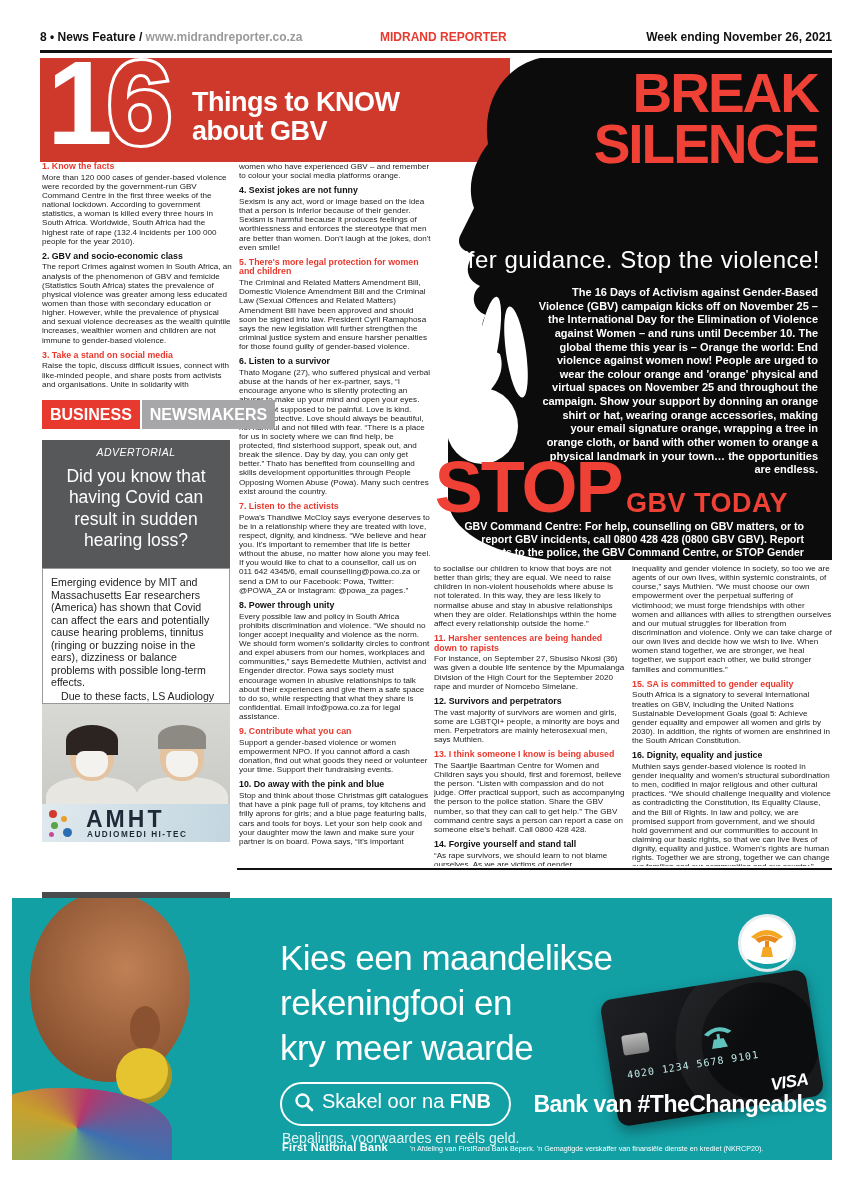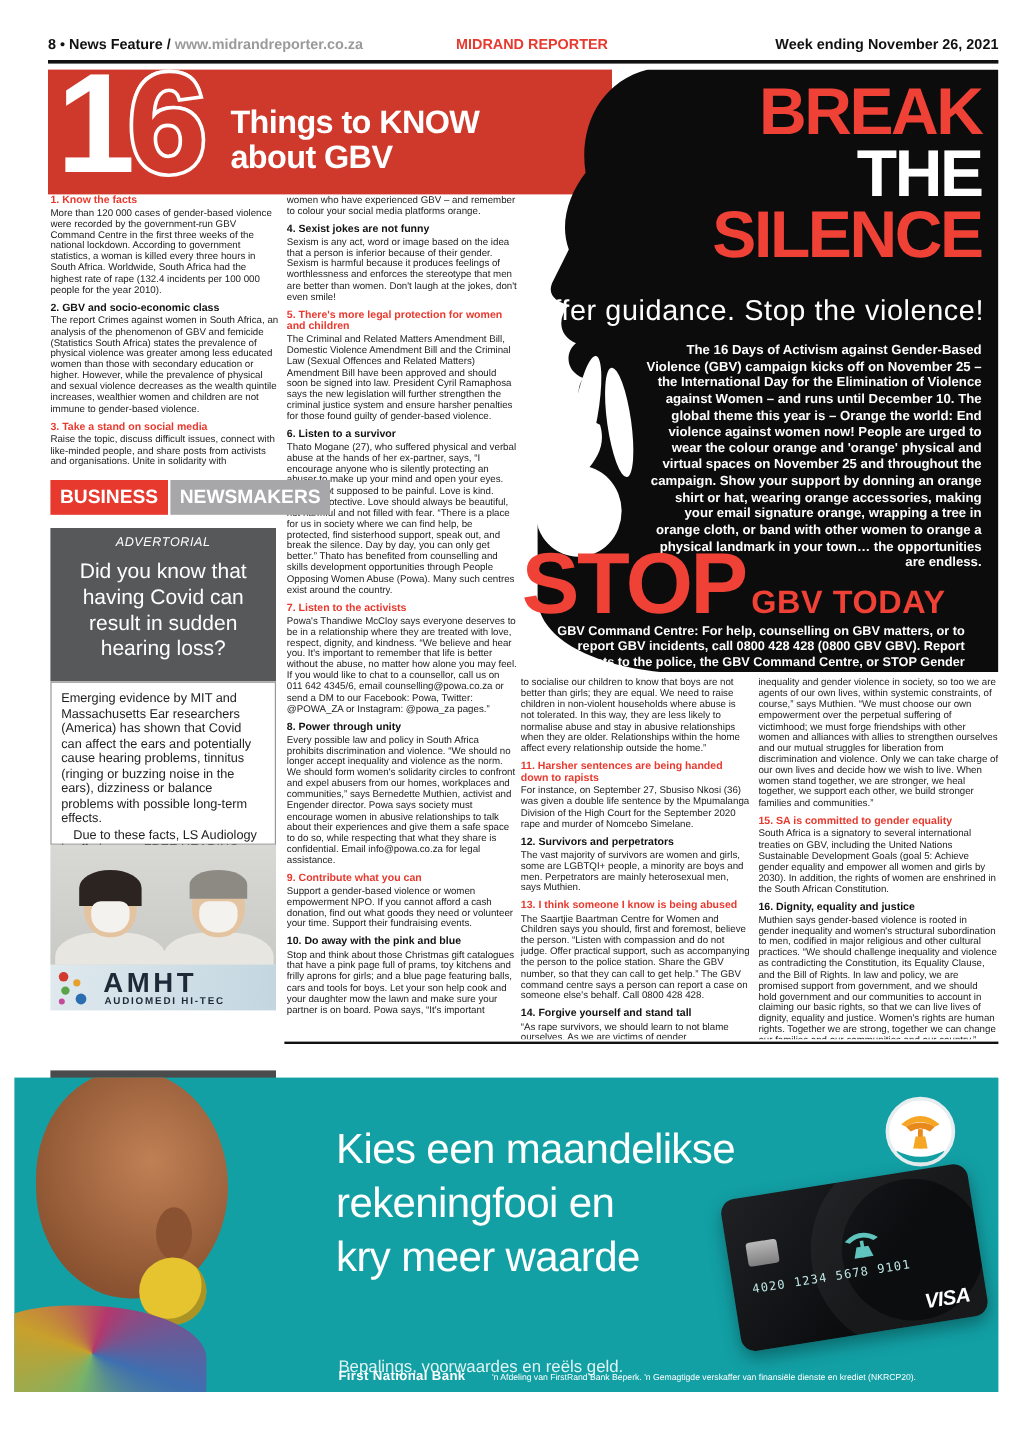--- a/index.html
+++ b/index.html
@@ -122,21 +122,20 @@
       <ellipse cx="58" cy="288" rx="10" ry="50" transform="rotate(10 58 288)"></ellipse>
       <ellipse cx="86" cy="294" rx="10" ry="46" transform="rotate(-8 86 294)"></ellipse>
       <ellipse cx="16" cy="352" rx="9" ry="28" transform="rotate(45 16 352)"></ellipse>
       <ellipse cx="52" cy="368" rx="36" ry="38"></ellipse>
     </g>
   </svg>
 
   <div class="panel-text">
     <div class="break-block">
       <div class="break-red">BREAK</div>
-      <div class="break-white">THE</div>
       <div class="break-red">SILENCE</div>
     </div>
     <div class="tagline">Offer guidance. Stop the violence!</div>
     <div class="campaign">The 16 Days of Activism against Gender-Based Violence (GBV) campaign kicks off on November 25 – the International Day for the Elimination of Violence against Women – and runs until December 10. The global theme this year is – Orange the world: End violence against women now! People are urged to wear the colour orange and 'orange' physical and virtual spaces on November 25 and throughout the campaign. Show your support by donning an orange shirt or hat, wearing orange accessories, making your email signature orange, wrapping a tree in orange cloth, or band with other women to orange a physical landmark in your town… the opportunities are endless.</div>
     <div class="stop-row">
       <span class="stop-big">STOP</span>
       <span class="stop-small">GBV TODAY</span>
     </div>
     <div class="helpline">GBV Command Centre: For help, counselling on GBV matters, or to report GBV incidents, call 0800 428 428 (0800 GBV GBV). Report incidents to the police, the GBV Command Centre, or STOP Gender Violence Helpline: 0800 150 150 / *120*7867#</div>
   </div>
@@ -256,17 +255,24 @@
       <div class="card-ring"></div>
       <div class="card-chip"></div>
       <svg class="card-tree" viewBox="0 0 40 40">
         <path d="M6,16 Q20,5 34,16 L30,18 Q20,11 10,18 Z" fill="#5fc4bd"></path>
         <rect x="18.5" y="17" width="3" height="14" fill="#5fc4bd"></rect>
         <path d="M12,31 L28,31 L25,22 L15,22 Z" fill="#5fc4bd"></path>
       </svg>
       <div class="card-num">4020 1234 5678 9101</div>
       <div class="card-visa">VISA</div>
     </div>
+    <div class="fnb-cta-row">
+      <span class="cta-pill"><span class="cta-mag"><svg width="20" height="20" viewBox="0 0 20 20">
+              <circle cx="8.5" cy="8.5" r="6" fill="none" stroke="#fff" stroke-width="2.4"></circle>
+              <line x1="13" y1="13" x2="18" y2="18" stroke="#fff" stroke-width="2.6" stroke-linecap="round"></line>
+            </svg></span><span>Skakel oor na </span><b>FNB</b></span>
+      <span class="fnb-slogan">Bank van #TheChangeables</span>
+    </div>
     <div class="fnb-terms">Bepalings, voorwaardes en reëls geld.</div>
     <div class="fnb-legal"><b>First National Bank</b><span>'n Afdeling van FirstRand Bank Beperk. 'n Gemagtigde verskaffer van finansiële dienste en krediet (NKRCP20).</span></div>
   </div>
 
 </div>
 
 </body></html>

